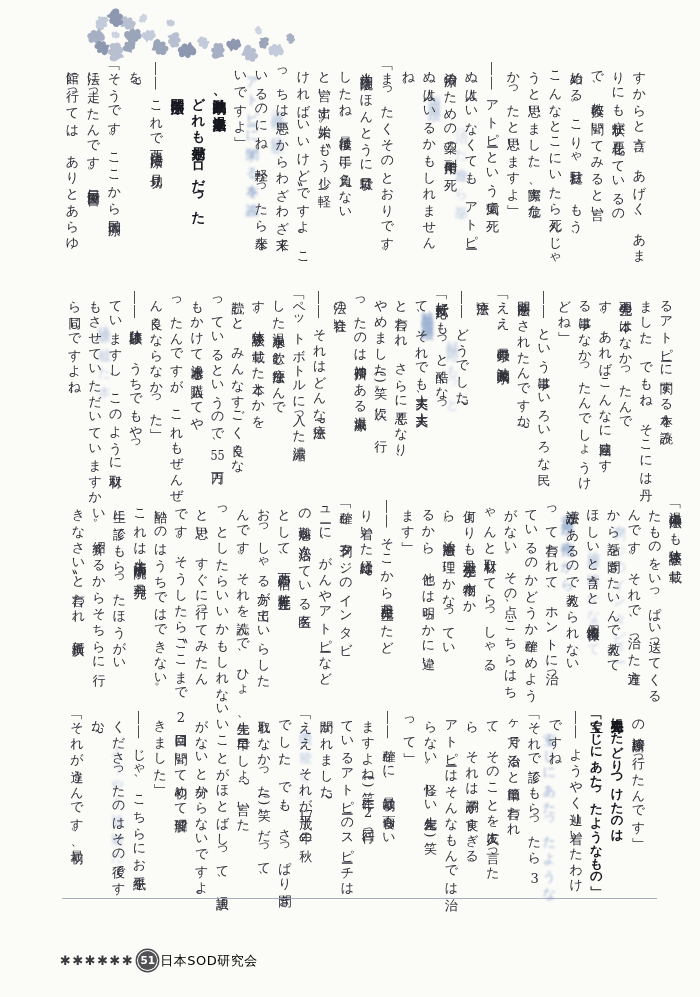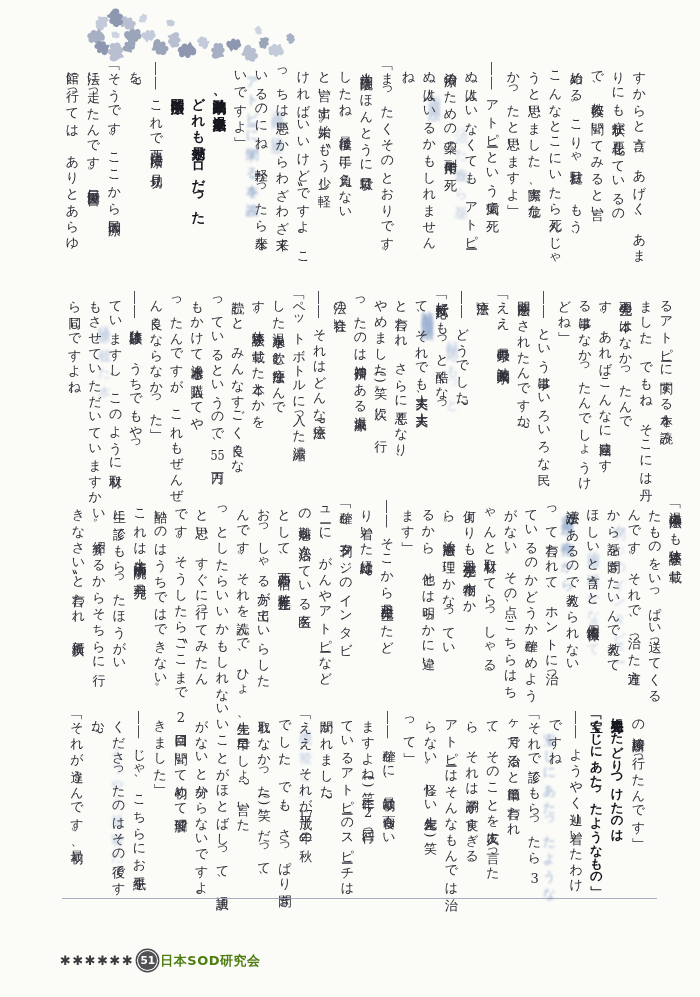--- a/index.html
+++ b/index.html
@@ -33,21 +33,21 @@
 
   
   .rule{position:absolute;left:62px;top:898px;width:595px;height:1px;background:#97a2b4;opacity:.85;}
   .footer{position:absolute;left:60px;top:951px;display:flex;align-items:center;
           font-family:"DejaVu Sans","Liberation Sans",sans-serif;}
   .asterisks{font-size:13px;letter-spacing:1.5px;color:#3a3a3f;font-weight:bold;}
   .badge{width:19px;height:19px;margin:0 3px 0 4px;border-radius:50%;background:#515156;
          box-shadow:0 0 0 1px #ffffff,0 0 0 2.4px #47474c;
          display:flex;align-items:center;justify-content:center;}
   .badge span{color:#ffffff;font-size:10.5px;font-weight:bold;line-height:1;}
-  .org{font-size:13px;font-weight:bold;color:#4d7c0f;letter-spacing:.5px;}
+  .org{font-size:13px;font-weight:normal;color:#000000;letter-spacing:.5px;}
 </style>
 </head>
 <body>
 
 <div class="page">
 
   <svg class="ornament" viewBox="0 0 240 62" aria-hidden="true">
     <defs>
       <path id="leafP" d="M0 8 C-2 4 -7 5 -8 1 C-9 -2 -6 -4 -4 -3 C-5 -7 -1 -9 1 -6 C2 -10 7 -9 7 -5 C10 -5 10 0 7 1 C8 4 4 6 2 4 C2 6 1 8 0 8 Z"></path>
     </defs>

